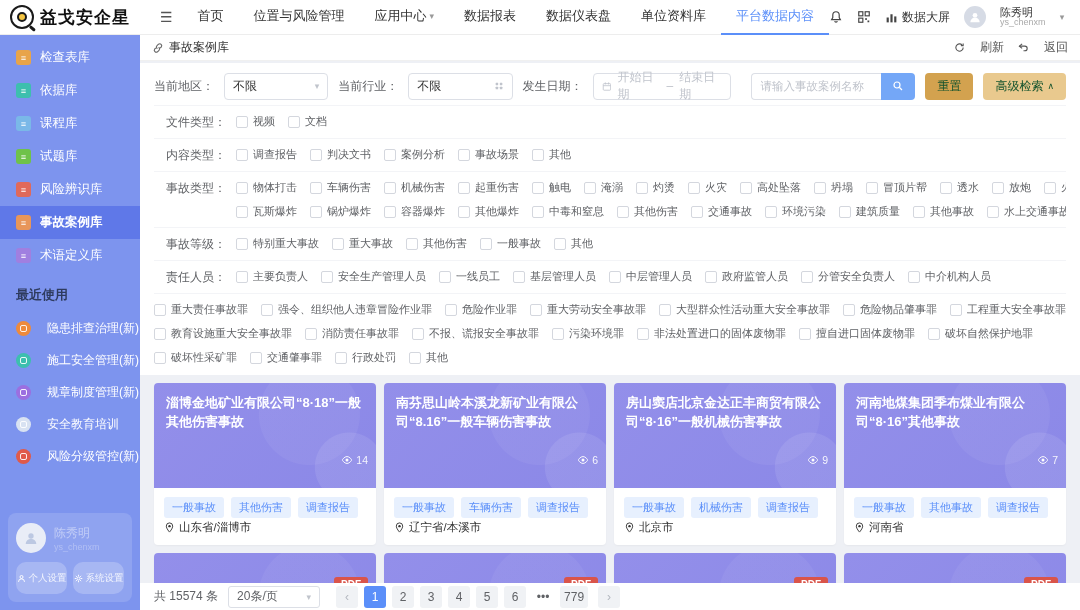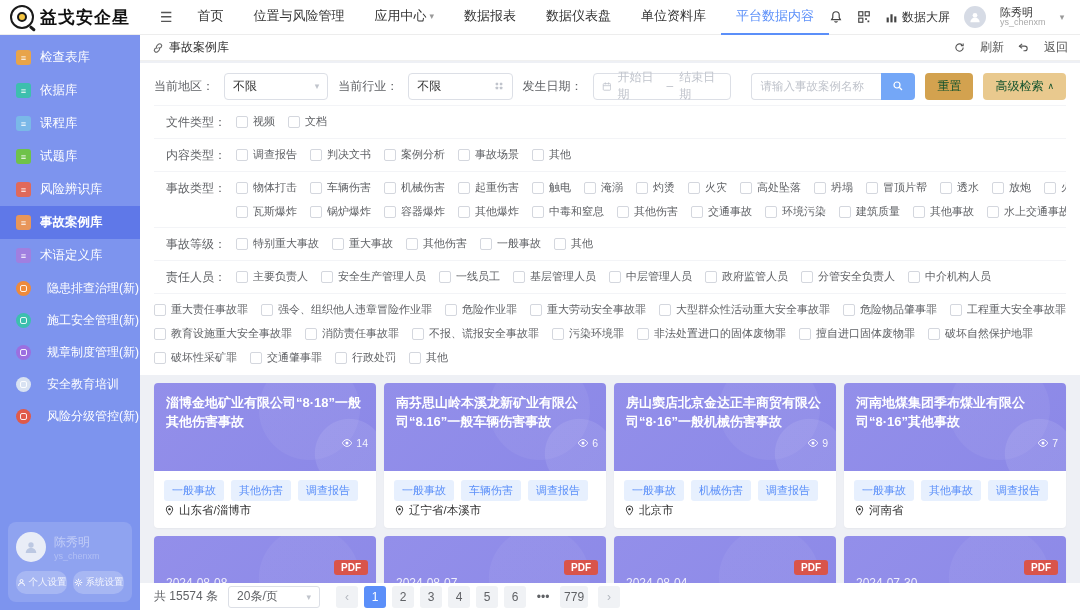--- a/index.html
+++ b/index.html
@@ -37,21 +37,21 @@
   .recent-title { padding:14px 0 8px 16px; font-size:13px; font-weight:bold; color:#2e3b5e; }
   .rc-item { display:flex; align-items:center; gap:16px; height:32px; padding-left:16px; color:#fff; font-size:12px; cursor:pointer; white-space:nowrap; }
   .rc-icon { width:15px; height:15px; border-radius:50%; position:relative; flex-shrink:0; }
   .rc-icon::after { content:''; position:absolute; inset:4px; border:1.5px solid rgba(255,255,255,.9); border-radius:2px; }
   .sb-user { margin:auto 8px 8px; background:rgba(255,255,255,.14); border-radius:8px; padding:10px 8px 8px; }
   .sb-user-top { display:flex; align-items:center; gap:8px; }
   .sb-avatar { width:30px; height:30px; border-radius:50%; background:#e9edf7; display:flex; align-items:center; justify-content:center; }
   .sb-uname { font-size:12px; color:rgba(255,255,255,.45); }
   .sb-uid { font-size:9px; color:rgba(255,255,255,.3); }
   .sb-btns { display:flex; gap:6px; margin-top:9px; }
-  .sb-btn { flex:1; height:23px; border-radius:10px; background:rgba(255,255,255,.22); display:flex; align-items:center; justify-content:center; gap:3px; font-size:9.5px; color:rgba(255,255,255,.85); cursor:pointer; white-space:nowrap; }
+  .sb-btn { flex:1; height:32px; border-radius:10px; background:rgba(255,255,255,.22); display:flex; align-items:center; justify-content:center; gap:3px; font-size:9.5px; color:rgba(255,255,255,.85); cursor:pointer; white-space:nowrap; }
 
   
   .main { position:absolute; top:35px; left:140px; right:0; bottom:0; overflow:hidden; }
   .crumbbar { height:26px; background:#fff; border-bottom:1px solid #f0f0f0; display:flex; align-items:center; padding:0 12px; gap:5px; font-size:12px; color:#333; }
   .crumb-right { margin-left:auto; display:flex; align-items:center; gap:14px; color:#555; }
   .tool-link { display:flex; align-items:center; gap:15px; cursor:pointer; white-space:nowrap; }
 
   .filter-panel { background:#fff; margin-top:2px; padding:4px 14px 2px; }
   .f-top { display:flex; align-items:center; height:38px; gap:10px; }
   .f-lab { color:#606266; white-space:nowrap; }
@@ -73,21 +73,21 @@
   .f-lines { display:flex; flex-direction:column; gap:9px; overflow:hidden; }
   .cb-line { display:flex; gap:13px; white-space:nowrap; }
   .cb { display:flex; align-items:center; gap:5px; cursor:pointer; }
   .cb .box { width:12px; height:12px; border:1px solid #d4d7de; border-radius:2px; background:#fff; flex-shrink:0; }
   .cb .cb-label { font-size:11px; color:#606266; }
 
   .cards-wrap { padding:8px 14px 0; }
   .cards-grid { display:grid; grid-template-columns:repeat(4,1fr); gap:8px; }
   .cards-grid + .cards-grid { margin-top:8px; }
   .card { background:#fff; border-radius:4px; overflow:hidden; cursor:pointer; box-shadow:0 1px 2px rgba(0,0,0,.04); }
-  .card-img { position:relative; height:88px; padding:10px 12px;
+  .card-img { position:relative; height:105px; padding:10px 12px;
     background:linear-gradient(135deg,#938fea,#8b88e7);
     background-image:radial-gradient(circle at 88% 80%, rgba(255,255,255,.09) 0 34px, transparent 35px),
                      radial-gradient(circle at 70% 30%, rgba(255,255,255,.05) 0 50px, transparent 51px),
                      linear-gradient(135deg,#938fea,#8b88e7); }
   .card-title { color:#fff; font-size:13px; font-weight:bold; line-height:19px; max-height:57px; overflow:hidden; }
   .card-views { position:absolute; right:8px; bottom:22px; display:flex; align-items:center; gap:3px; color:rgba(255,255,255,.9); font-size:10.5px; }
   .card-body { padding:9px 10px 10px; }
   .tags { display:flex; gap:7px; }
   .tag { background:#e7f0fe; color:#5b8ff9; font-size:11px; padding:3px 8px; border-radius:3px; white-space:nowrap; }
   .loc { display:flex; align-items:center; gap:4px; margin-top:2px; color:#333; font-size:11.5px; }
@@ -202,20 +202,21 @@
   </div>
       <div class="sb-item active">
     <span class="sb-icon" style="background: rgb(232, 150, 90);">≡</span>
     <span class="sb-label">事故案例库</span>
   </div>
       <div class="sb-item">
     <span class="sb-icon" style="background: rgb(160, 127, 224);">≡</span>
     <span class="sb-label">术语定义库</span>
   </div>
     </div>
+  <div class="recent-title">最近使用</div>
   <div id="sb-recent">
       <div class="rc-item">
     <span class="rc-icon" style="background: rgb(238, 138, 60);"></span>
     <span class="rc-label">隐患排查治理(新)</span>
   </div>
       <div class="rc-item">
     <span class="rc-icon" style="background: rgb(61, 191, 174);"></span>
     <span class="rc-label">施工安全管理(新)</span>
   </div>
       <div class="rc-item">

